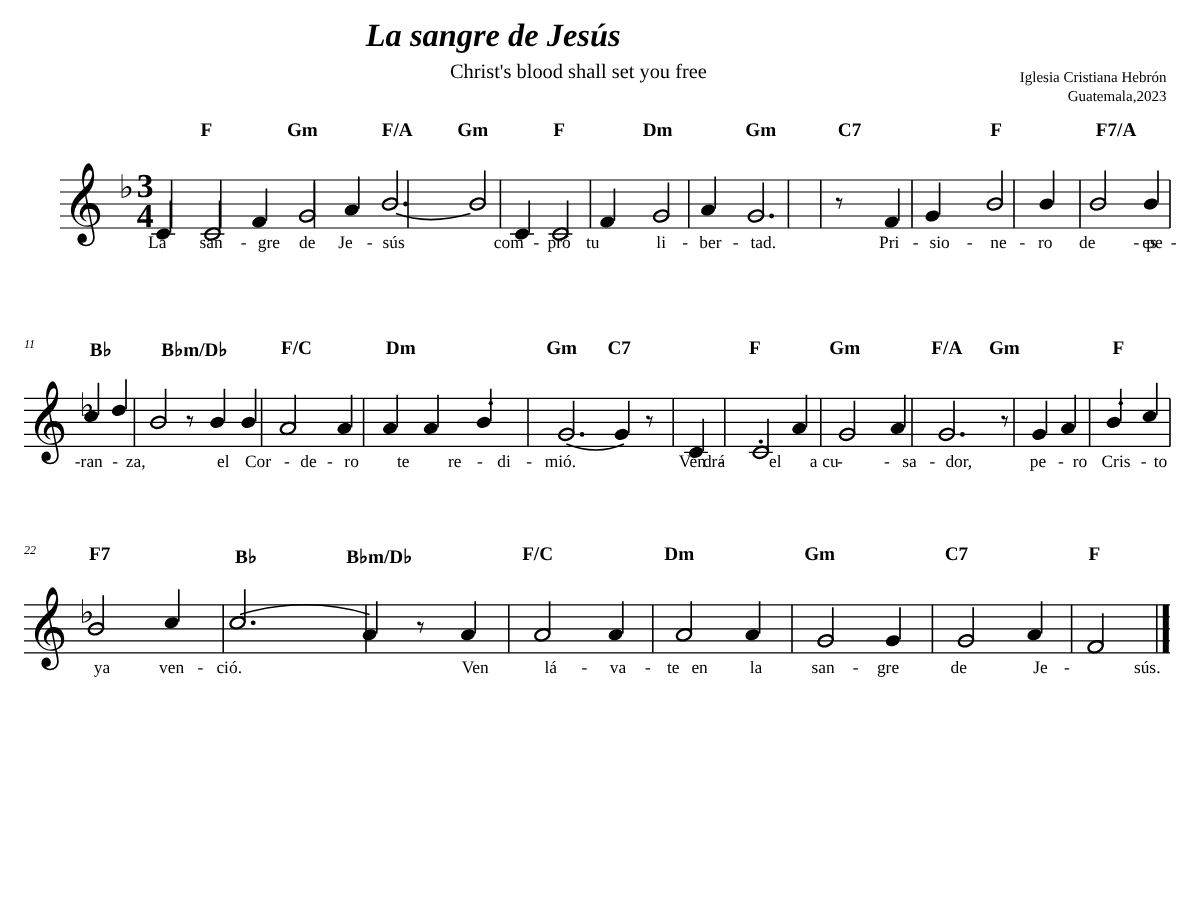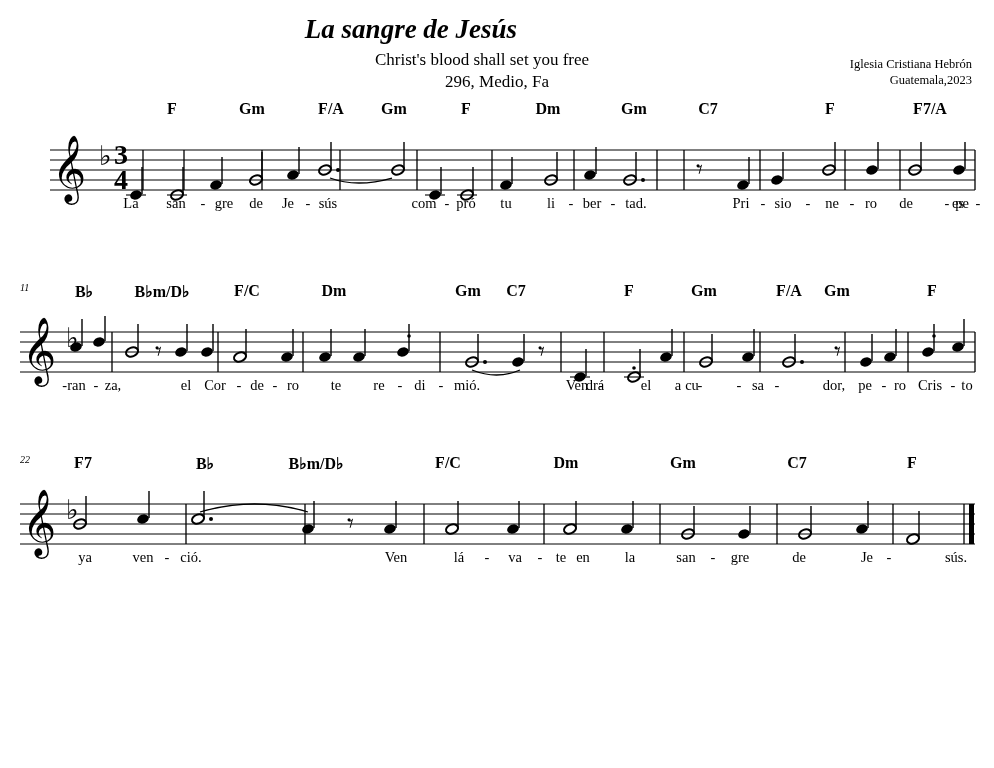--- a/index.html
+++ b/index.html
@@ -99,21 +99,20 @@
   }
   svg { display: block; }
 </style>
 </head>
 <body>
 
 <div class="sheet">
 
   <div class="title">La sangre de Jesús</div>
   <div class="subtitle">Christ's blood shall set you free</div>
-  <div class="subtitle2">296, Medio, Fa</div>
   <div class="credit l1">Iglesia Cristiana Hebrón</div>
   <div class="credit l2">Guatemala,2023</div>
 
   <div class="system" id="system-1">
 
     <div class="chords">
       <span class="chord" style="left:172px;top:0">F</span>
       <span class="chord" style="left:252px;top:0">Gm</span>
       <span class="chord" style="left:331px;top:0">F/A</span>
       <span class="chord" style="left:394px;top:0">Gm</span>
@@ -271,21 +270,21 @@
       <span class="syl" style="left:176px">san</span>
       <span class="syl" style="left:203px">-</span>
       <span class="syl" style="left:224px">gre</span>
       <span class="syl" style="left:256px">de</span>
       <span class="syl" style="left:288px">Je</span>
       <span class="syl" style="left:308px">-</span>
       <span class="syl" style="left:328px">sús</span>
       <span class="syl" style="left:424px">com</span>
       <span class="syl" style="left:447px">-</span>
       <span class="syl" style="left:466px">pró</span>
-      <span class="syl" style="left:506px">tu</span>
+      <span class="syl" style="left:494px">tu</span>
       <span class="syl" style="left:551px">li</span>
       <span class="syl" style="left:571px">-</span>
       <span class="syl" style="left:592px">ber</span>
       <span class="syl" style="left:613px">-</span>
       <span class="syl" style="left:636px">tad.</span>
       <span class="syl" style="left:741px">Pri</span>
       <span class="syl" style="left:763px">-</span>
       <span class="syl" style="left:783px">sio</span>
       <span class="syl" style="left:808px">-</span>
       <span class="syl" style="left:832px">ne</span>
@@ -464,21 +463,21 @@
       <span class="syl" style="left:577px">Ven</span>
       <span class="syl" style="left:601px">-</span>
       <span class="syl" style="left:595px">drá</span>
       <span class="syl" style="left:646px">el</span>
       <span class="syl" style="left:678px">a</span>
       <span class="syl" style="left:700px">-</span>
       <span class="syl" style="left:692px">cu</span>
       <span class="syl" style="left:739px">-</span>
       <span class="syl" style="left:758px">sa</span>
       <span class="syl" style="left:777px">-</span>
-      <span class="syl" style="left:834px">dor,</span>
+      <span class="syl" style="left:799px">dor,</span>
       <span class="syl" style="left:865px">pe</span>
       <span class="syl" style="left:884px">-</span>
       <span class="syl" style="left:900px">ro</span>
       <span class="syl" style="left:930px">Cris</span>
       <span class="syl" style="left:953px">-</span>
       <span class="syl" style="left:967px">to</span>
     </div>
   </div>
 
   <div class="system" id="system-3">

